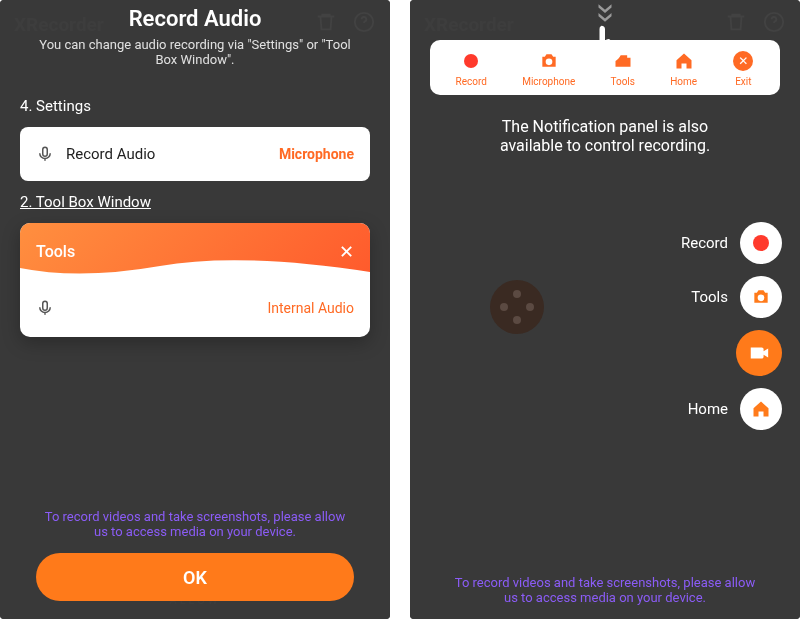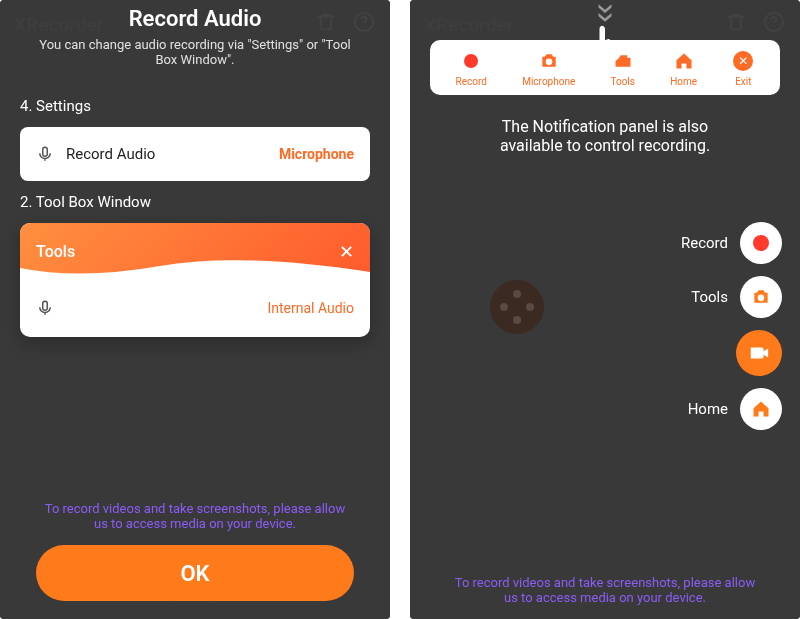--- a/index.html
+++ b/index.html
@@ -120,24 +120,24 @@
       text-align: center;
       font-size: 13px;
       color: #8b5cf6;
       margin-top: auto;
       margin-bottom: 14px;
       padding: 0 18px;
     }
     .cta {
       background: #ff7a1a;
       color: #fff;
-      font-size: 22px;
+      font-size: 18px;
       font-weight: 600;
       border-radius: 28px;
-      height: 56px;
+      height: 48px;
       display: flex;
       align-items: center;
       justify-content: center;
       margin: 0 16px 18px;
       z-index: 2;
     }
     .ghost-allow {
       position: absolute;
       left: 50%;
       transform: translateX(-50%);
@@ -224,21 +224,21 @@
       width: 54px;
       height: 54px;
       border-radius: 50%;
       background: #3a2a22;
     }
     .reel .dot{ position:absolute; width:8px; height:8px; border-radius:50%; background:#5b4a42; }
     .reel .dot.a{ top:10px; left:23px;}
     .reel .dot.b{ top:23px; left:10px;}
     .reel .dot.c{ top:23px; right:10px;}
     .reel .dot.d{ bottom:10px; left:23px;}
-    .toolbox-row2 { margin-top: 12px; }
+    .toolbox-row2 { margin-top: 12px; text-decoration: underline; }
   </style>
 </head>
 <body>
 
 <div class="screen">
   <div class="header">
     <span class="brand">XRecorder</span>
   </div>
   <div class="header-icons">
     <span class="hicon">

